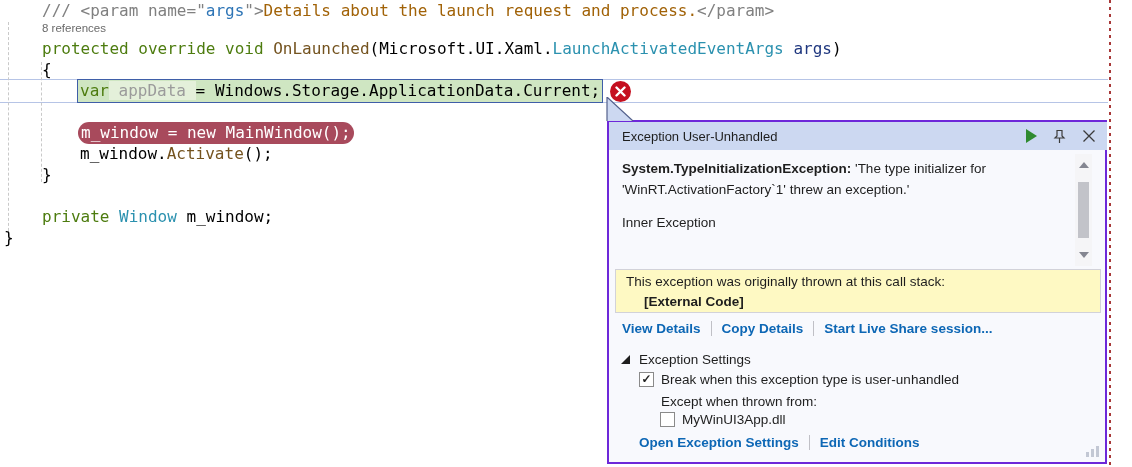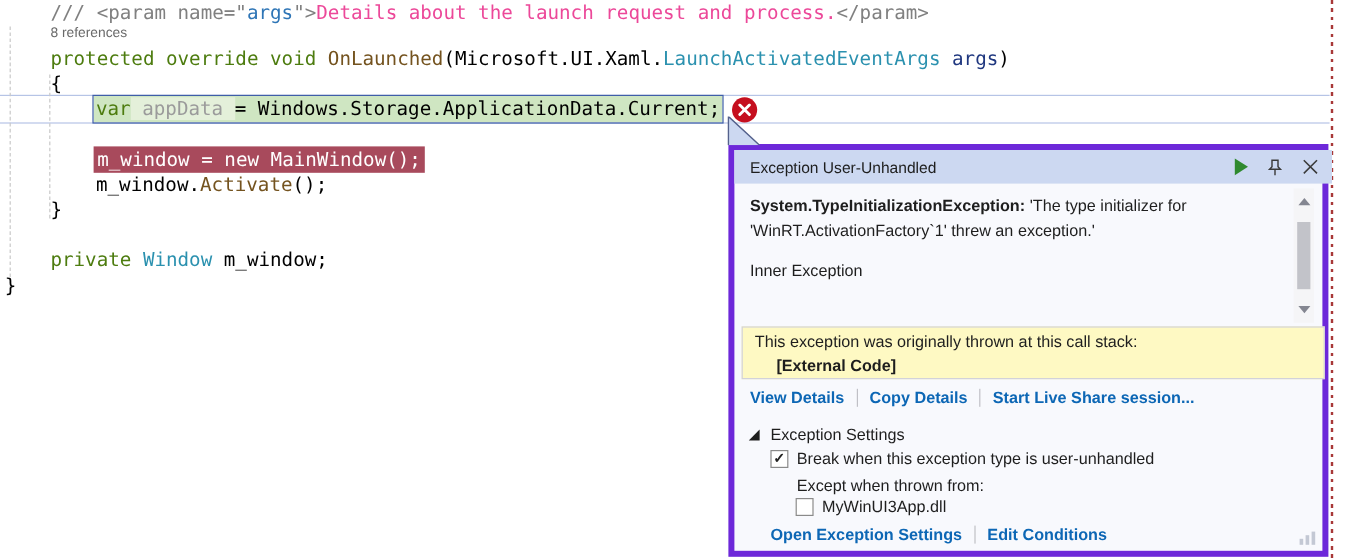--- a/index.html
+++ b/index.html
@@ -12,47 +12,47 @@
   .code-line { height:21px; line-height:21px; white-space:pre;
                font-family:"DejaVu Sans Mono", monospace; font-size:16px; color:#000; }
   .meta-line { height:17px; line-height:15px; font-family:"Liberation Sans", sans-serif;
                font-size:11.5px; color:#6a6a6a; }
   .tk-kw     { color:#4d7c0f; }
   .tk-method { color:#74531f; }
   .tk-type   { color:#2b91af; }
   .tk-param  { color:#1f377f; }
   .tk-pl     { color:#000000; }
   .tk-doc    { color:#808080; }
-  .tk-doccmt { color:#ec4899; }
+  .tk-doccmt { color:#a16207; }
   .tk-attr   { color:#2e75b6; }
   .tk-dim    { color:#9b9b9b;text-align:right; }
   .tk-white  { color:#ffffff; }
 
   .hl-green  { background:#cfe6c2; outline:1px solid #3f5ea8; padding:1px 2px 2px 2px; }
   .hl-green .tk-dim { background:#e4f0da; }
-  .hl-maroon { background:#a84a5c; padding:1px 3px 2px 3px; }
+  .hl-maroon { background:#a84a5c; padding:1px 3px 2px 3px;border-radius:11px; }
 
   .cur-line-band { position:absolute; left:0; top:79px; width:1108px; height:24px;
                    border-top:1px solid #b6c4e6; border-bottom:1px solid #b6c4e6; z-index:0; }
   .indent-guide { position:absolute; width:0; border-left:1px dashed #c9c9c9; z-index:0; }
   .guide-1 { left:8px; top:22px; height:224px; }
   .guide-2 { left:41px; top:62px; height:120px; }
 
   .red-col-line { position:absolute; left:1109px; top:0; width:2px; height:467px; z-index:2;
                   background:repeating-linear-gradient(to bottom,#a83838 0 3px,transparent 3px 7px); }
 
   
   .error-badge { position:absolute; left:610px; top:81px; width:21px; height:21px;
                  border-radius:50%; background:#c50f1f; z-index:3;
                  display:flex; align-items:center; justify-content:center; }
   .error-badge svg { display:block; }
 
   
   .popup { position:absolute; left:607px; top:120px; width:500px; height:344px;
-           background:#f8f9fd; border:5px solid #6d28d9; z-index:5;
+           background:#f8f9fd; border:2px solid #6d28d9; z-index:5;
            font-size:13.5px; color:#1e1e1e; }
   .popup-tail { position:absolute; left:606px; top:97px; z-index:6; }
 
   .popup-titlebar { position:absolute; left:0; top:0; width:498px; height:28px;
                     background:#ccd8f1; display:flex; align-items:center; }
   .popup-title { margin-left:13px; font-size:13px; color:#1e1e1e; }
   .titlebar-btns { position:absolute; right:10px; top:0; height:28px;
                    display:flex; align-items:center; gap:14px; }
   .play-btn { width:0; height:0; border-left:11px solid #2f8a2f;
               border-top:7px solid transparent; border-bottom:7px solid transparent; cursor:pointer; }

